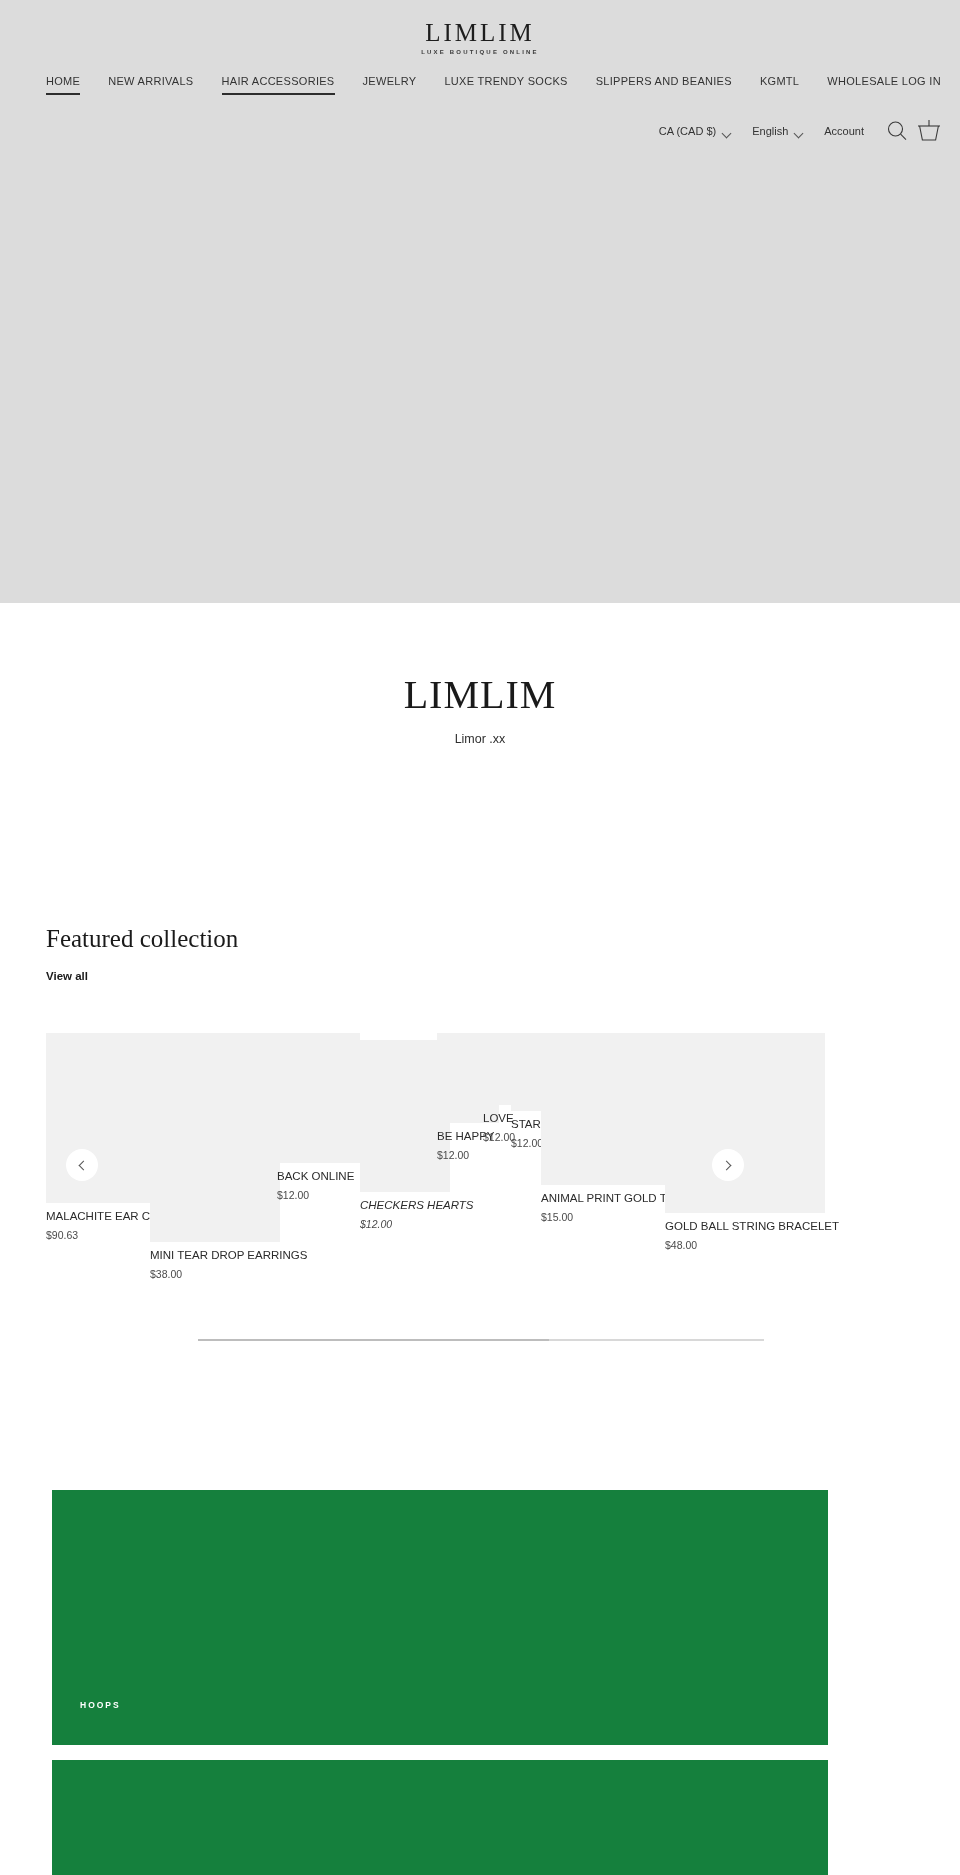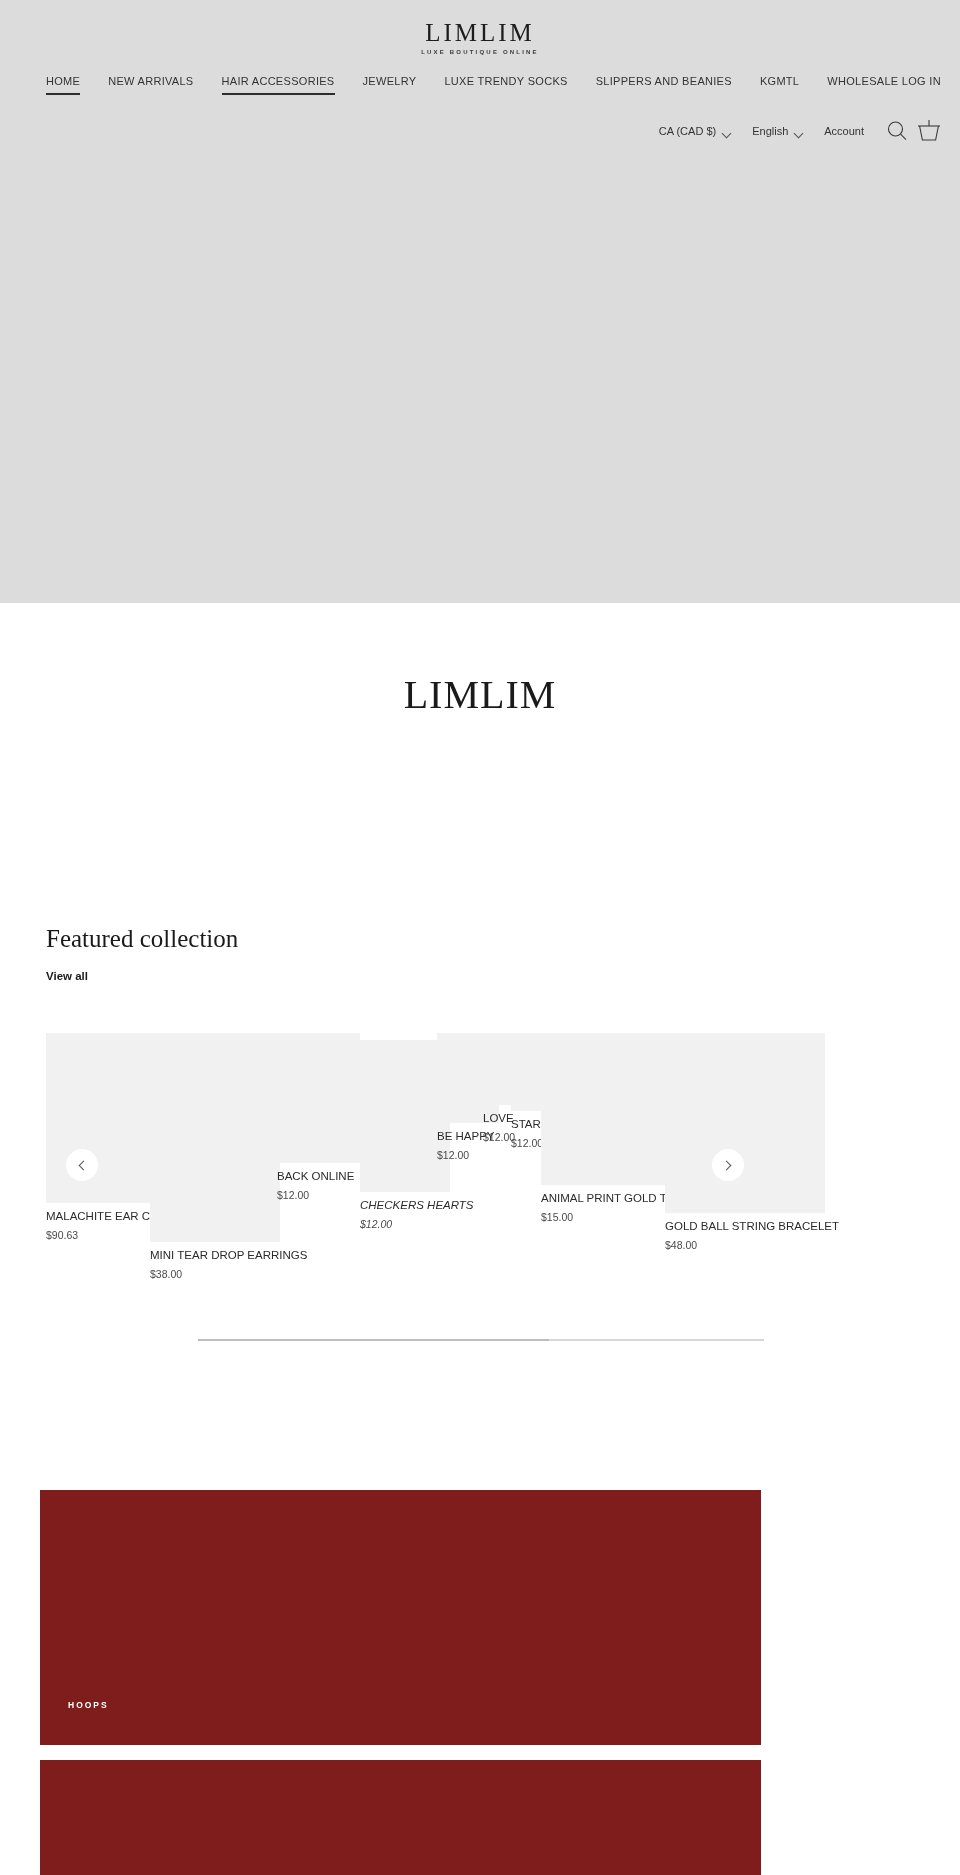--- a/index.html
+++ b/index.html
@@ -187,23 +187,23 @@
     width: 566px; height: 2px;
     background: #d8d8d8;
   }
   .progress-fill {
     height: 100%;
     background: #bdbdbd;
   }
 
   
   .promo {
-    position: absolute; left: 40px;
-    width: 721px;
-    background: #7f1d1d;
+    position: absolute; left: 52px;
+    width: 776px;
+    background: #15803d;
     overflow: hidden;
   }
   .promo-a { top: 1490px; height: 255px; }
   .promo-b { top: 1760px; height: 115px; }
 
   .promo-inner {
     position: absolute; left: 28px; bottom: 28px;
   }
   .promo-eyebrow {
     font-size: 8.5px;
@@ -267,20 +267,21 @@
           <path d="M3.6 7 L6.4 21 L19.6 21 L22.4 7" fill="none" stroke="#3a3a3a" stroke-width="1.1"></path>
         </svg>
       </div>
     </div>
   </div>
 
   <div class="hero"></div>
 
   <div class="intro">
     <div class="intro-title">LIMLIM</div>
+    <div class="intro-line2">Limor .xx</div>
   </div>
 
   <div class="featured-head">
     <div class="featured-title">Featured collection</div>
     <div class="featured-viewall">View all</div>
   </div>
 
   <div class="carousel">
 
     <div class="arrow arrow-prev" style="left:20px; top:116px;">

